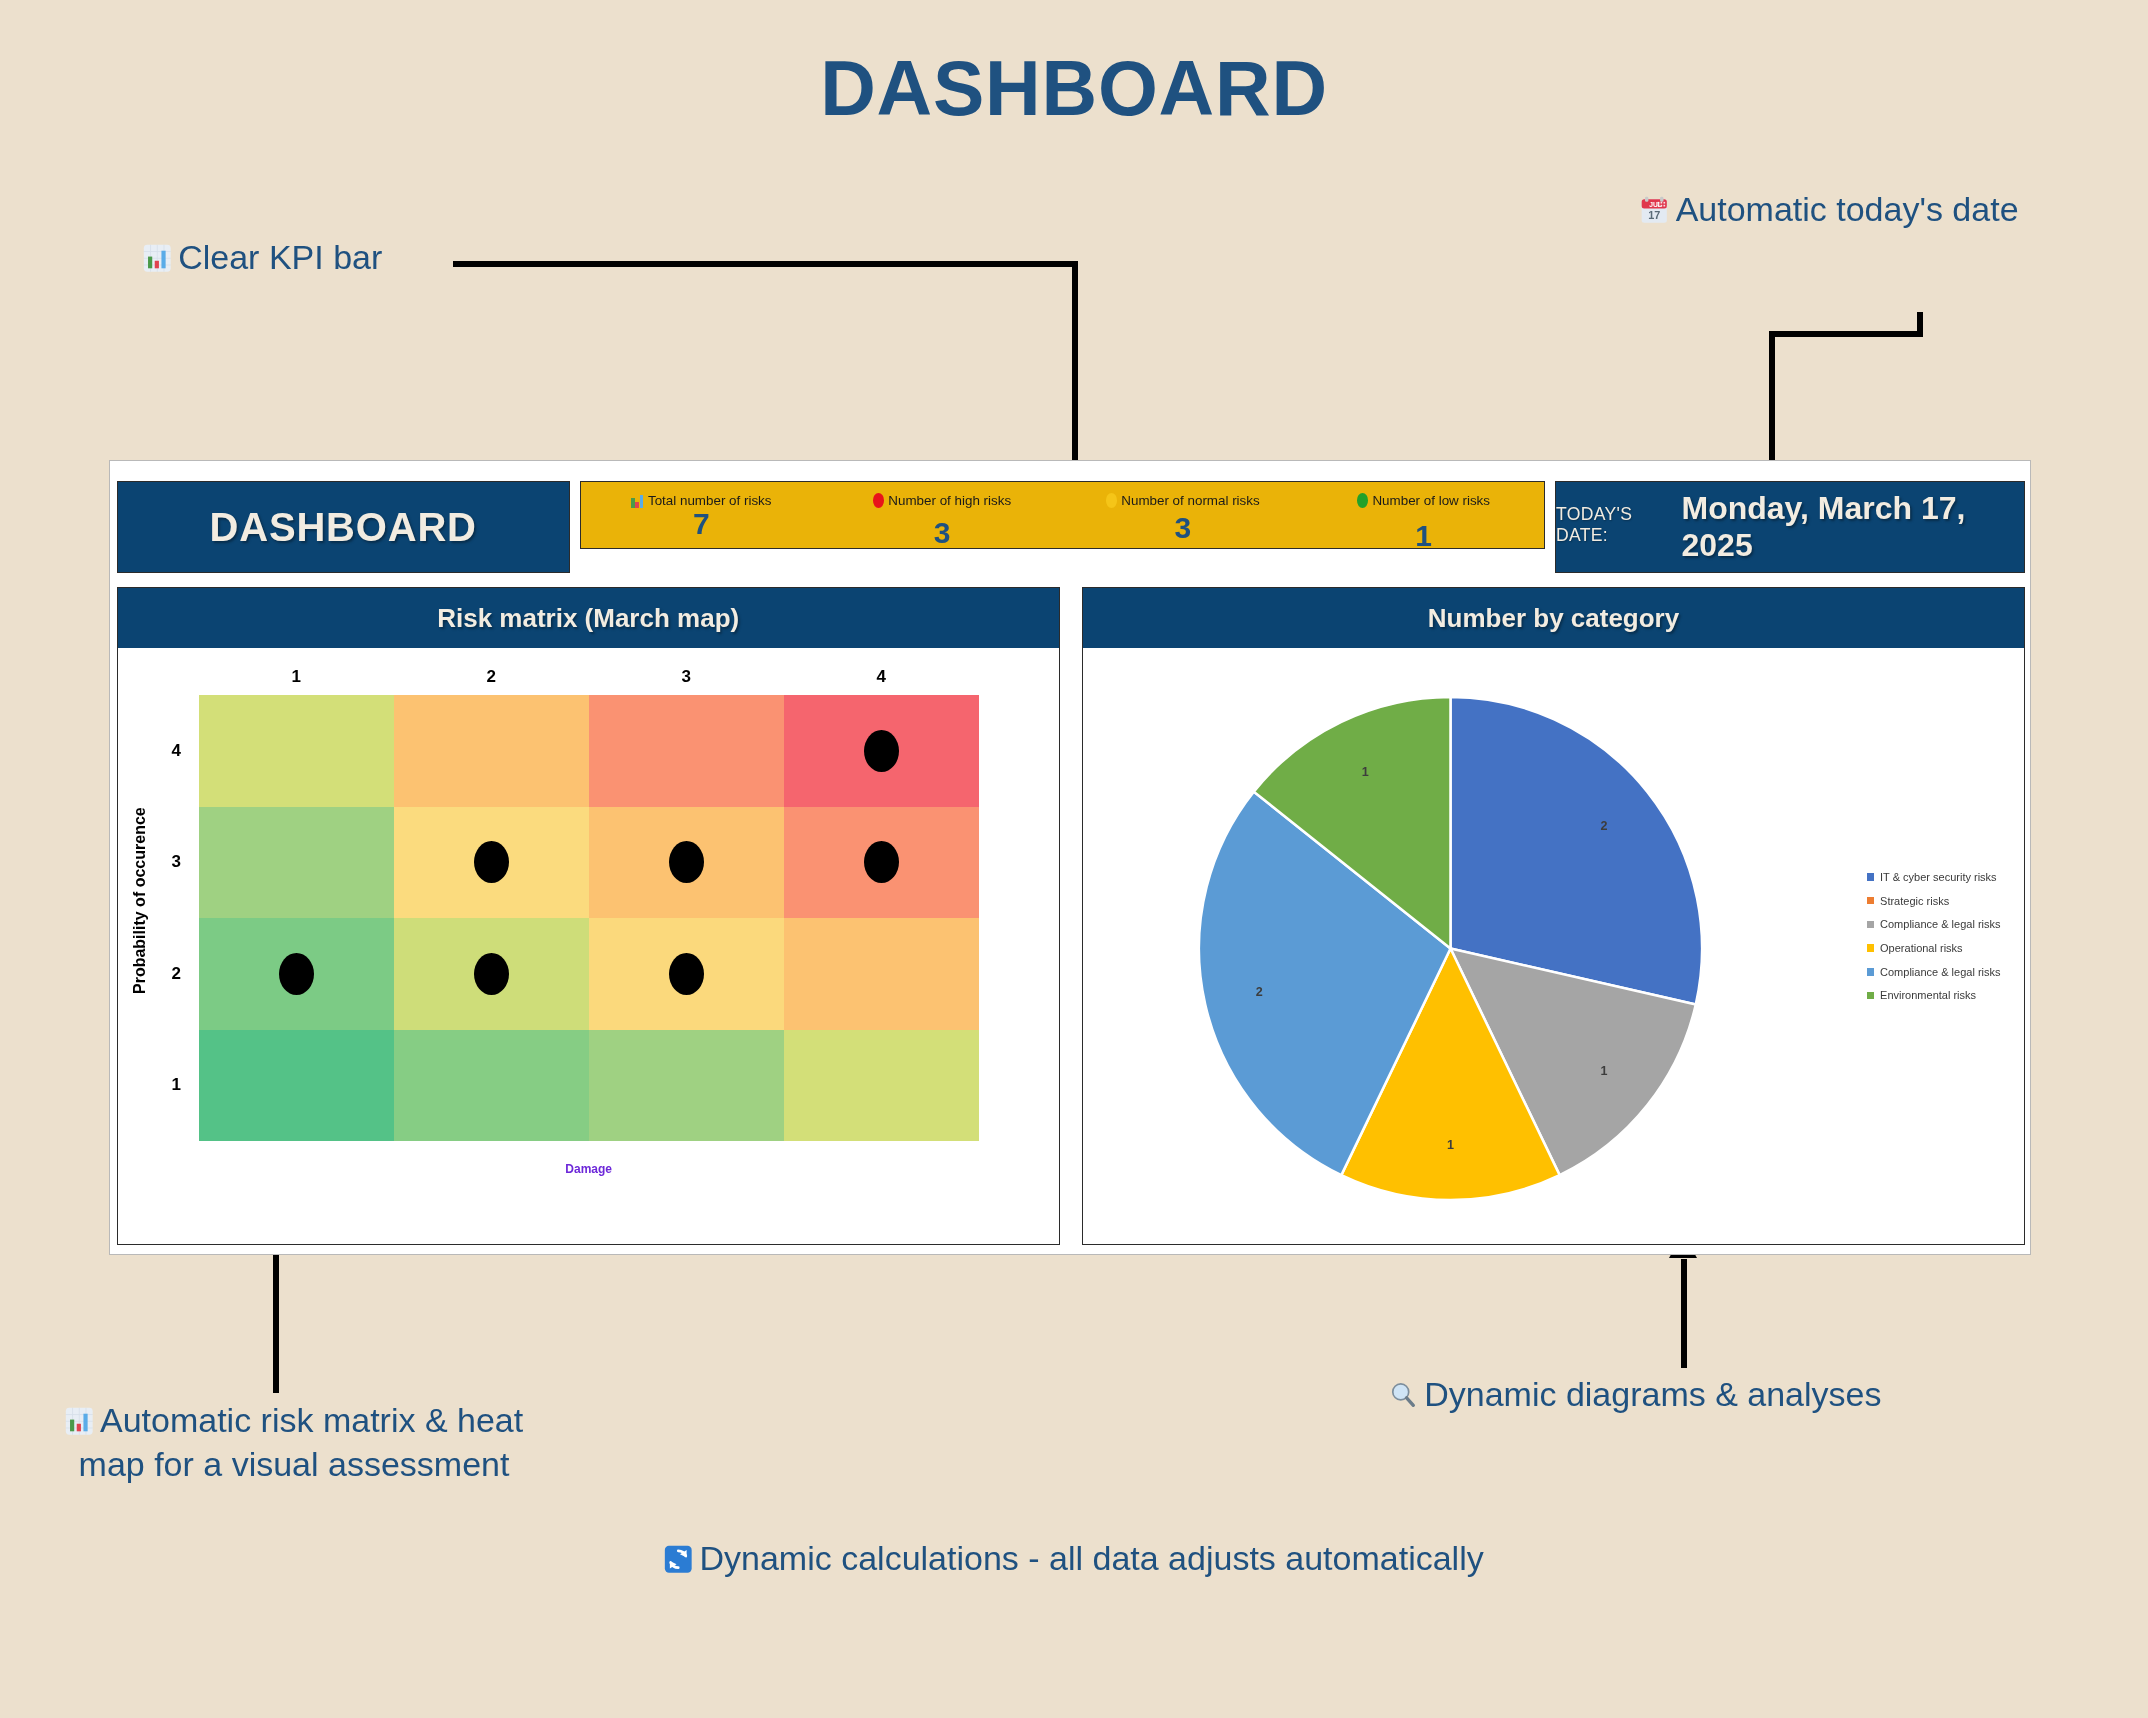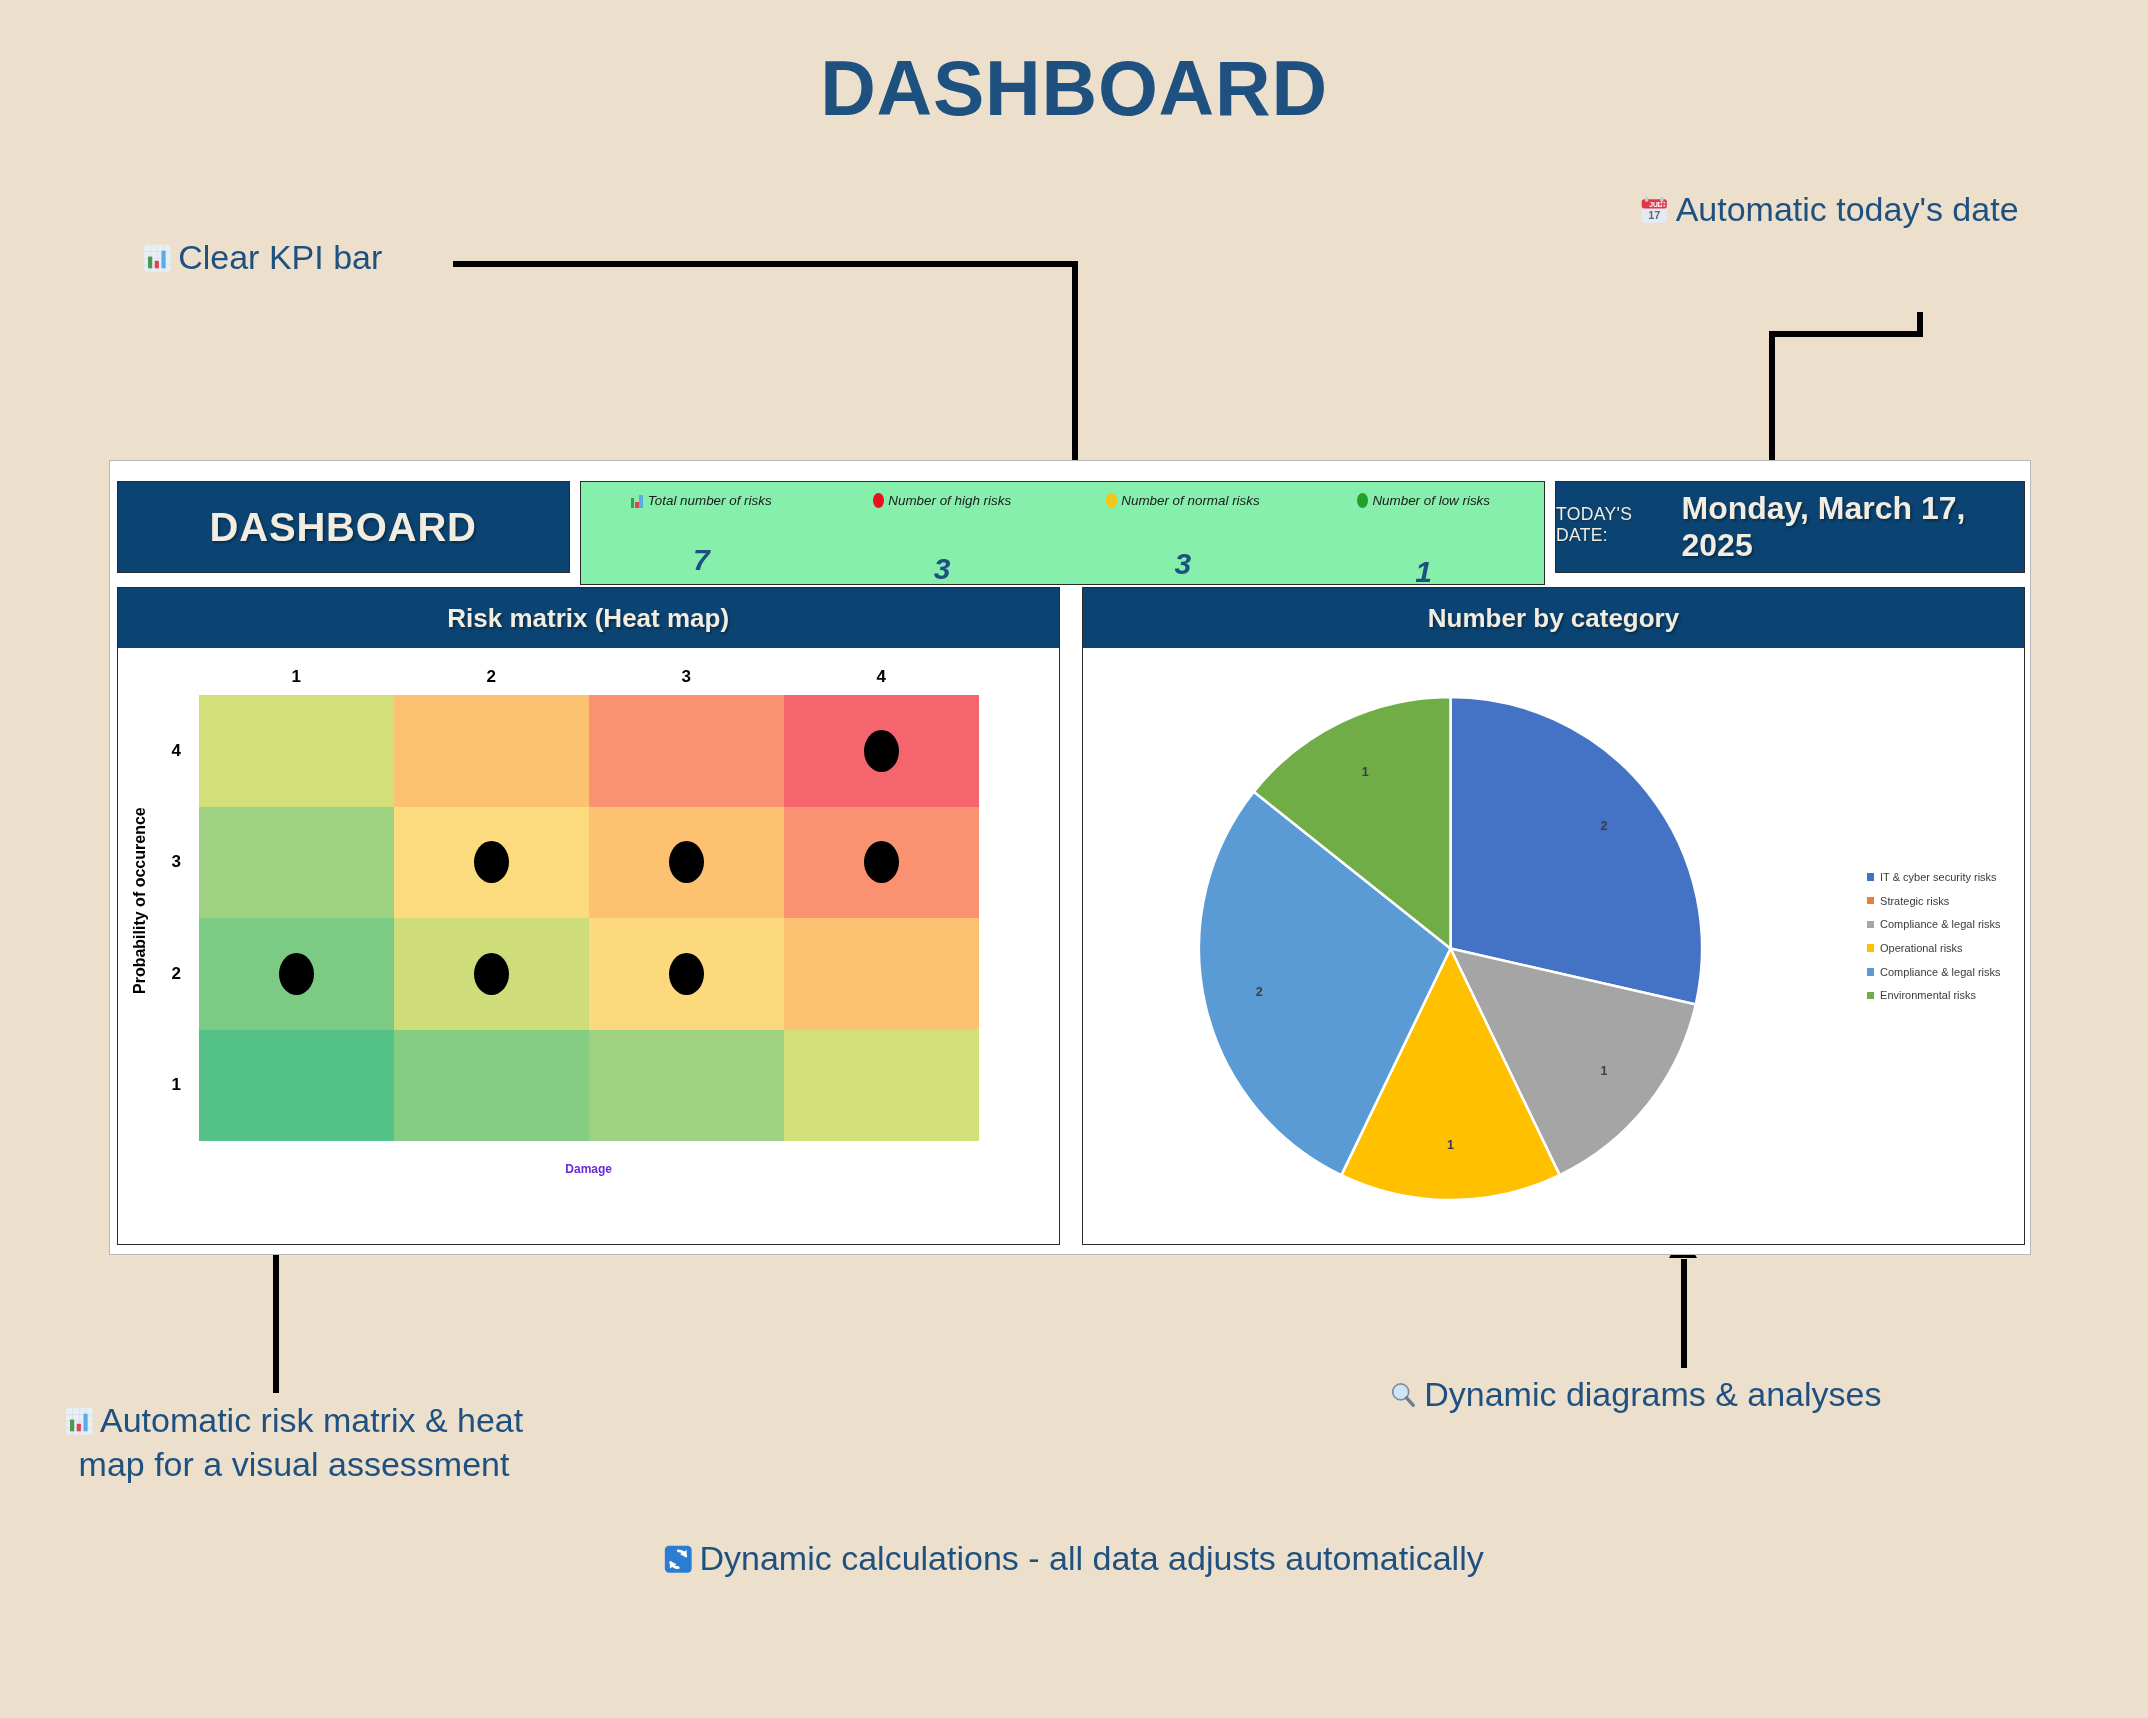--- a/index.html
+++ b/index.html
@@ -63,25 +63,24 @@
     position: absolute; left: 6.7px; top: 20px;
     width: 453px; height: 92px;
     border: 1.7px solid #2b2b2b;
     display: flex; align-items: center; justify-content: center;
     font-size: 40px; font-weight: bold; letter-spacing: 0.8px;
     text-shadow: 1.7px 1.7px 2.5px rgba(0,0,0,.35);
   }
 
   .kpi-bar {
     position: absolute; left: 470px; top: 20px;
-    width: 965px; height: 104px;
-    background: #86efac;
+    width: 965px; height: 68px;
+    background: #eab308;
     border: 1.7px solid #2b2b2b;
     display: flex;
-    font-style: italic;
   }
   .kpi-cell { flex: 1; position: relative; }
   .kpi-head {
     position: absolute; top: 11px; left: 0; width: 100%;
     display: flex; align-items: center; justify-content: center;
     font-size: 13.4px; color: #1a1a1a; white-space: nowrap;
   }
   .kpi-dot {
     width: 11px; height: 14.3px; border-radius: 50%;
     display: inline-block; margin-right: 4.2px; flex: none;
@@ -304,21 +303,21 @@
         <div class="kpi-val" style="bottom:-5px;">1</div>
       </div>
     </div>
 
     <div class="date-box navy">
       <div class="date-label">TODAY'S DATE:</div>
       <div class="date-value">Monday, March 17, 2025</div>
     </div>
 
     <div class="panel" id="panel-matrix">
-      <div class="panel-head navy">Risk matrix (Heat map)</div>
+      <div class="panel-head navy">Risk matrix (March map)</div>
       <div class="panel-body">
         <div class="hm-wrap">
 
           <div class="hm-ylabel">Probability of occurence</div>
 
           <div class="hm-yticks">
             <div>4</div>
             <div>3</div>
             <div>2</div>
             <div>1</div>

